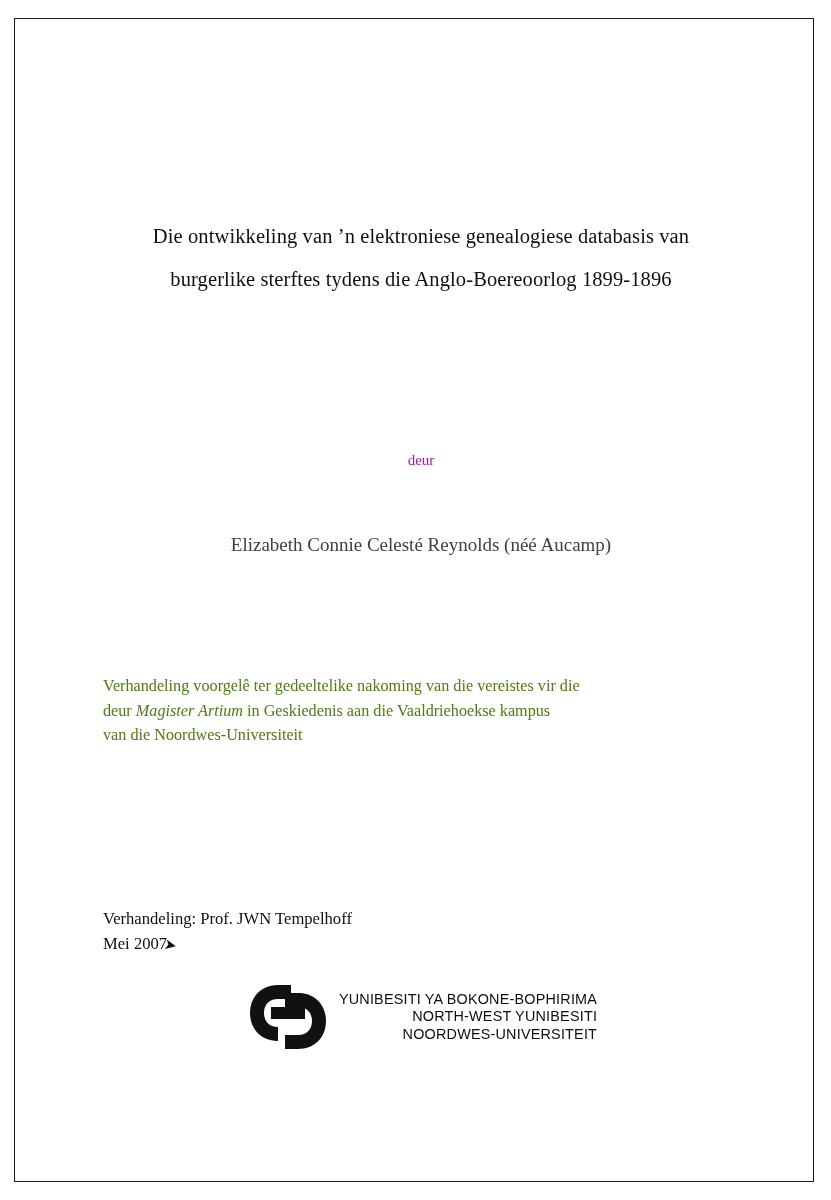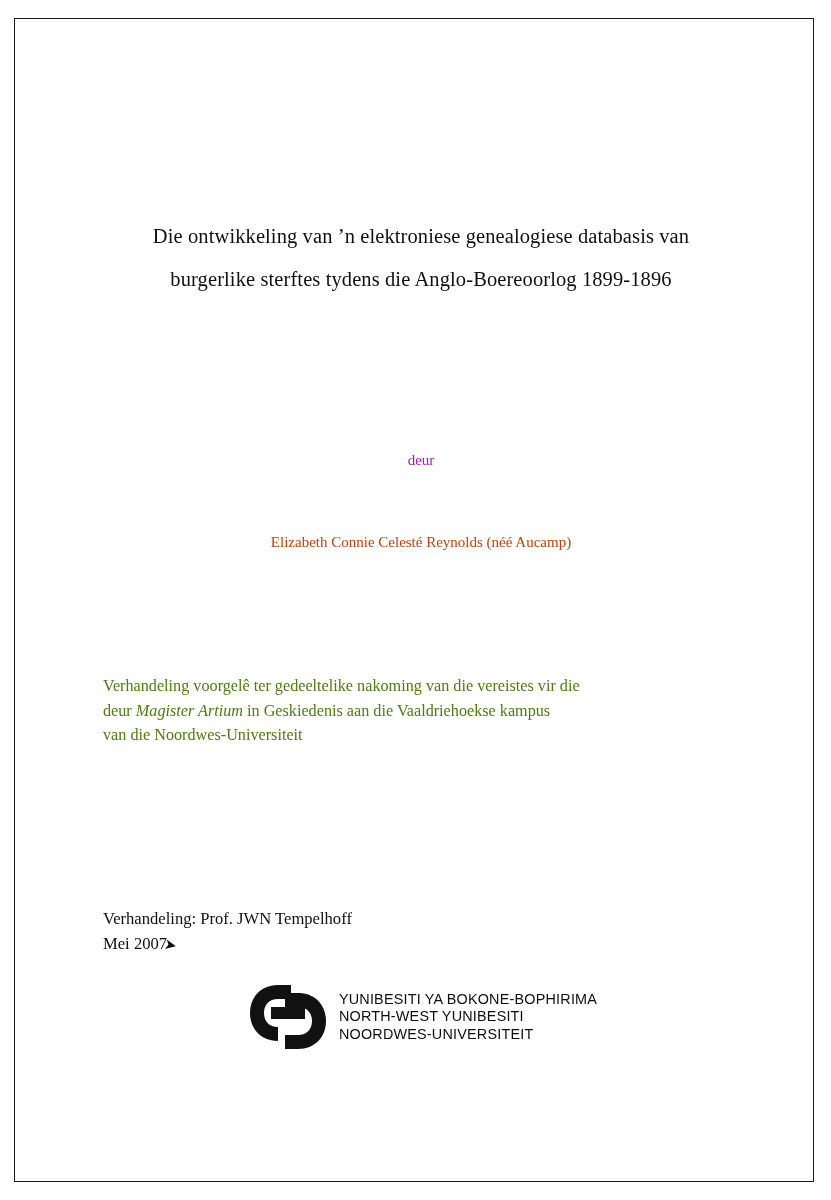--- a/index.html
+++ b/index.html
@@ -60,22 +60,22 @@
     color: #a21caf;
   }
 
   
   .author {
     position: absolute;
     top: 515px;
     left: 0;
     width: 636px;
     text-align: center;
-    font-size: 15px;
-    color: #c2410c;
+    font-size: 19px;
+    color: #404040;
   }
 
   
   .statement {
     position: absolute;
     top: 655px;
     left: 0;
     width: 630px;
     font-size: 16.2px;
     line-height: 24.5px;
@@ -114,20 +114,21 @@
 
   
   .logo-wrap {
     position: absolute;
     top: 962px;
     left: 0;
     width: 636px;
     display: flex;
     justify-content: center;
     align-items: center;
+    text-align: right;
   }
   .logo-mark {
     width: 86px;
     height: 72px;
     margin-right: 8px;
     flex: 0 0 auto;
   }
   .logo-text {
     font-family: "Liberation Sans", sans-serif;
     font-size: 14.4px;

